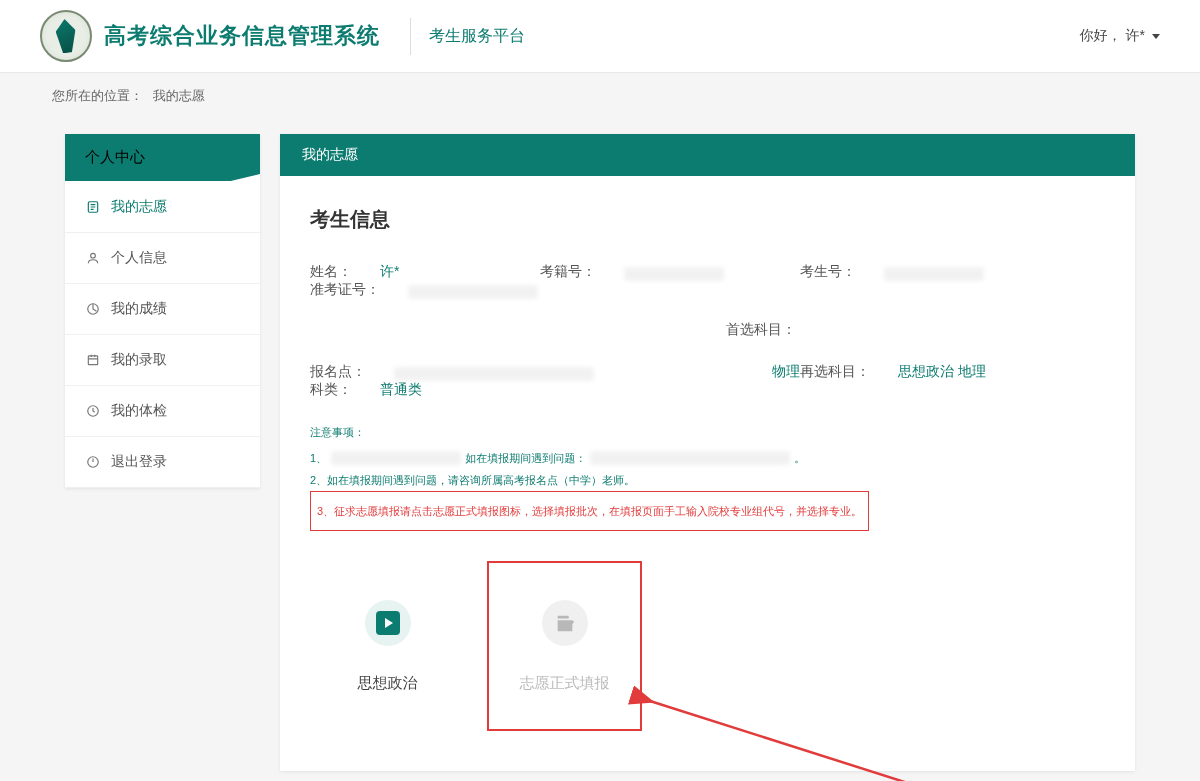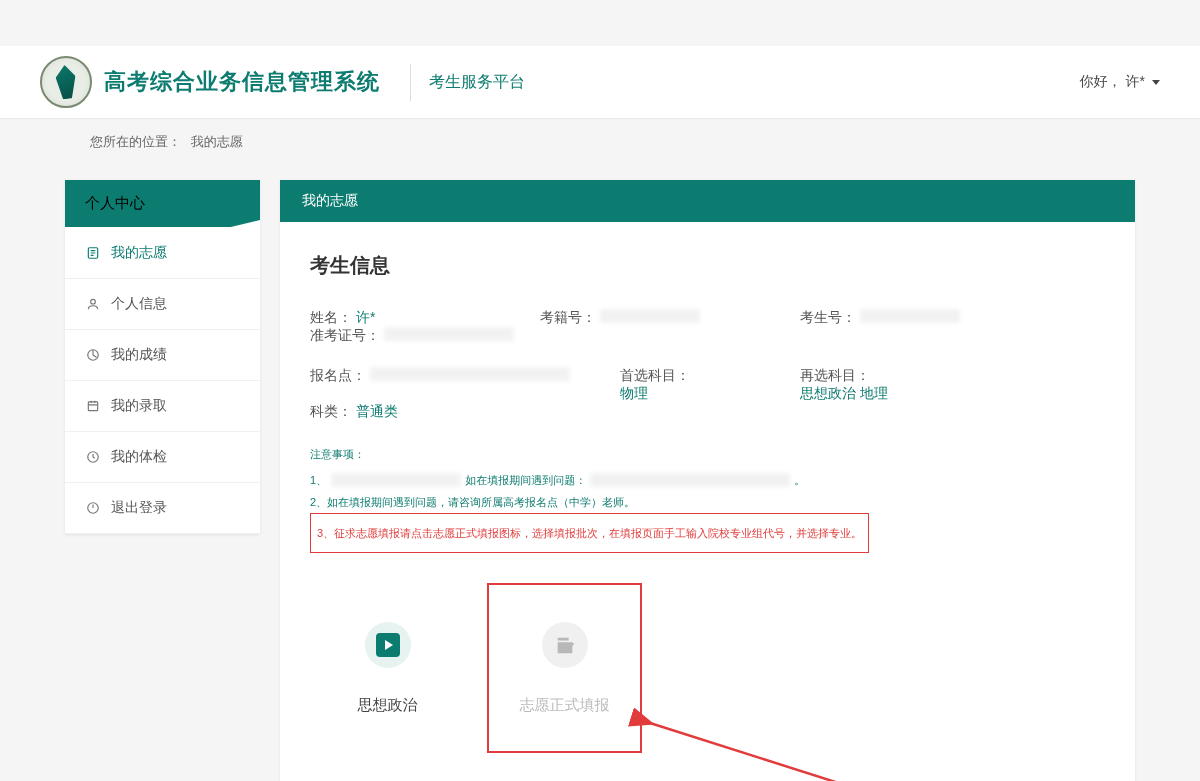--- a/index.html
+++ b/index.html
@@ -9,21 +9,20 @@
       color: #333;
       font-size: 14px;
     }
     .header {
       background: #fff;
       display: flex;
       align-items: center;
       padding: 10px 40px;
       border-bottom: 1px solid #e8e8e8;
       position: relative;
-      margin-top: 46px;
     }
     .logo-wrap { display: flex; align-items: center; gap: 12px; }
     .logo-circle {
       width: 52px; height: 52px; border-radius: 50%;
       border: 2px solid #7a8a72;
       display: flex; align-items: center; justify-content: center;
       background: radial-gradient(circle, #e8ede6 55%, #d5ddd0 100%);
       position: relative;
     }
     .logo-leaf {
@@ -38,21 +37,21 @@
     .platform-tab {
       margin-left: 30px; padding: 8px 18px;
       border-left: 1px solid #ddd;
       color: #0d7c70; font-size: 16px;
     }
     .greeting {
       margin-left: auto; font-size: 14px; color: #444;
       display: flex; align-items: center; gap: 4px; cursor: pointer;
     }
     .breadcrumb-bar {
-      padding: 14px 90px; font-size: 13px; color: #666;
+      padding: 14px 52px; font-size: 13px; color: #666;
       margin-bottom: 15px;
     }
     .breadcrumb-bar span { margin-right: 6px; }
     .container {
       display: flex; gap: 20px; padding: 0 65px 40px 65px;
       align-items: flex-start;
     }
     .sidebar {
       width: 195px; background: #fff;
       box-shadow: 0 1px 3px rgba(0,0,0,0.08);
@@ -85,28 +84,28 @@
     }
     .content { padding: 30px 30px 40px 30px; }
     .section-title {
       font-size: 20px; font-weight: 600; color: #333;
       margin-bottom: 30px;
     }
     .info-row {
       display: flex; flex-wrap: wrap; gap: 0;
       margin-bottom: 22px; font-size: 14px;
     }
-    .info-item { display: flex; align-items: flex-start; }
+    .info-item { display: flex; align-items: flex-end; gap: 24px; }
     .info-item.name { width: 230px; }
     .info-item.exam-reg { width: 260px; }
     .info-item.student-id { width: 260px; }
     .info-item.admit { width: auto; }
     .info-item.regpoint { width: 310px; }
     .info-item.primary { width: 180px; flex-direction: column; }
-    .info-item.secondary { width: 250px; flex-direction: column; }
+    .info-item.secondary { width: 250px; }
     .info-item.category { width: auto; }
     .info-label { color: #555; margin-right: 4px; white-space: nowrap; }
     .info-value { color: #0d7c70; }
     .blur-box {
       display: inline-block;
       background: #e7e7e7; border-radius: 3px;
       height: 14px;
       filter: blur(2px);
       opacity: 0.55;
     }

